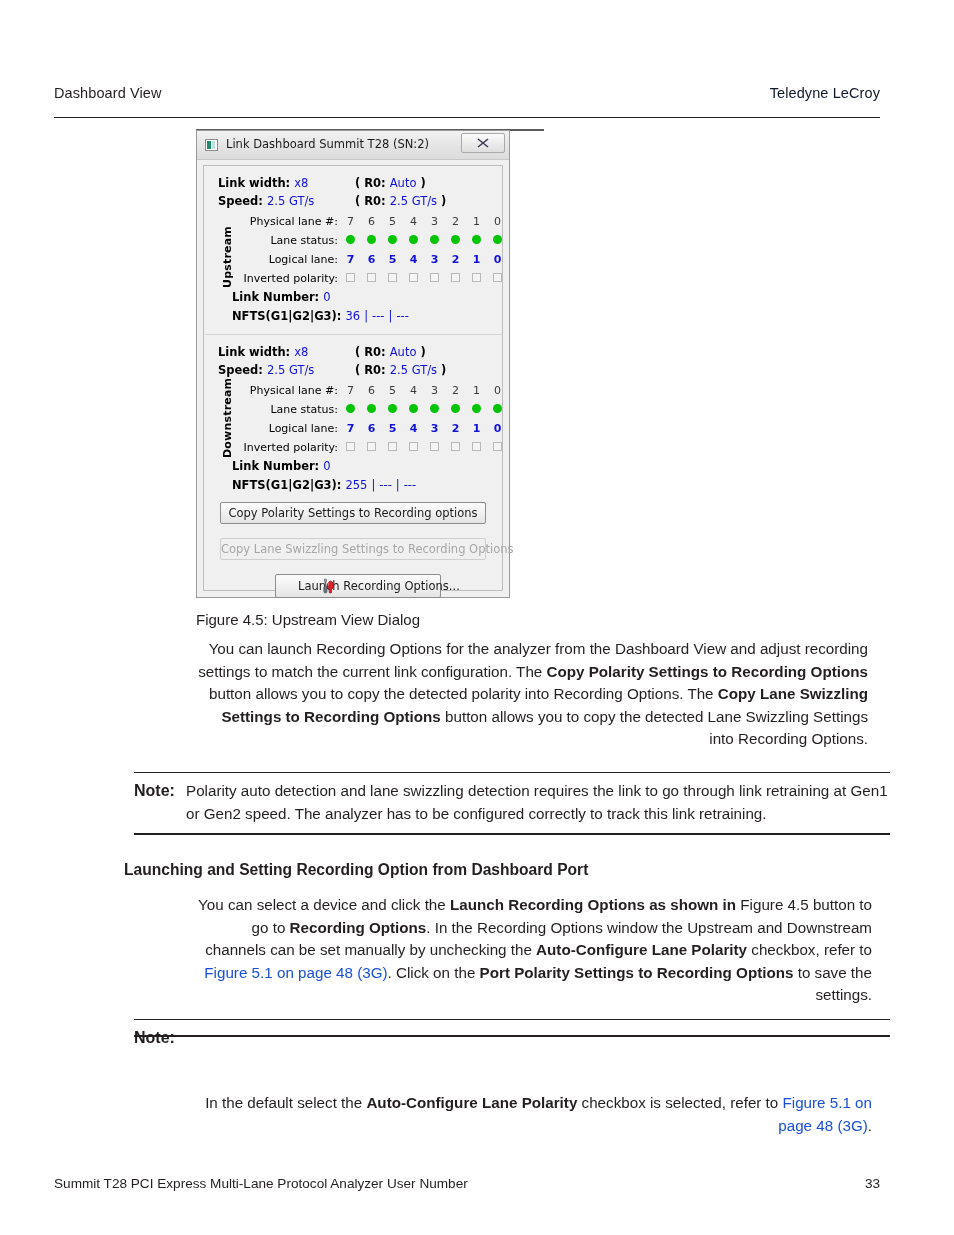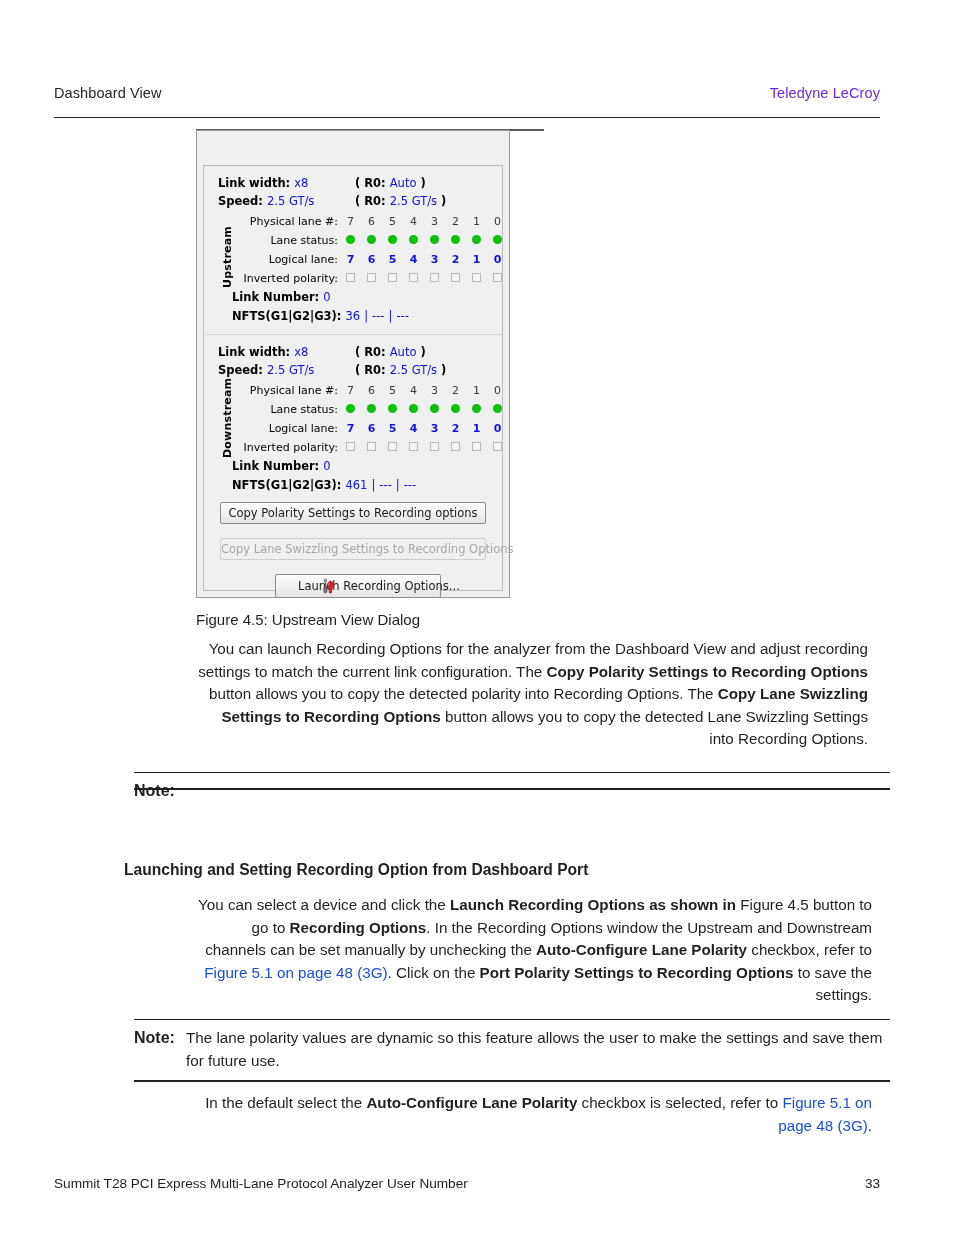--- a/index.html
+++ b/index.html
@@ -32,21 +32,21 @@
     top: 0;
     font-size: 14.5px;
     color: #231f20;
     letter-spacing: 0.1px;
   }
   .page-header .hdr-right {
     position: absolute;
     right: 0;
     top: 0;
     font-size: 14.5px;
-    color: #6d28d9;
+    color: #0f172a;
     letter-spacing: 0.1px;
   }
 
   
   .figure-wrap {
     position: absolute;
     left: 196px;
     top: 129px;
   }
   .top-rule {
@@ -300,20 +300,29 @@
 <div class="page-header">
   <div class="hdr-left">Dashboard View</div>
   <div class="hdr-right">Teledyne  LeCroy</div>
 </div>
 
 <div class="figure-wrap">
   <div class="top-rule"></div>
 
   <div class="dialog">
 
+    <div class="titlebar">
+      <div class="title-icon"></div>
+      <div class="title-text">Link Dashboard Summit T28 (SN:2)</div>
+      <div class="close-btn">
+        <svg width="14" height="12" viewBox="0 0 14 12" style="vertical-align:middle">
+          <path d="M2 2 L12 10 M12 2 L2 10" stroke="#3c3c5a" stroke-width="1.6" fill="none"></path>
+        </svg>
+      </div>
+    </div>
 
     <div class="client">
 
       <div class="panel">
 
         <div class="row-title" style="position:absolute;left:14px;top:10px;">
           <span>Link width:</span>
           <span class="val-blue">x8</span>
         </div>
         <div class="row-title" style="position:absolute;left:151px;top:10px;">
@@ -461,21 +470,21 @@
           <div class="cbx" style="left:289px;top:276px;"></div>
         </div>
 
         <div class="row-title" style="position:absolute;left:28px;top:293px;">
           <span>Link Number:</span>
           <span class="val-blue">0</span>
         </div>
 
         <div class="row-title" style="position:absolute;left:28px;top:312px;">
           <span>NFTS(G1|G2|G3):</span>
-          <span class="val-blue">461</span>
+          <span class="val-blue">255</span>
           <span class="val-blue">|</span>
           <span class="val-blue">---</span>
           <span class="val-blue">|</span>
           <span class="val-blue">---</span>
         </div>
       </div>
 
       <div class="dlg-btn" style="left:16px;top:336px;width:266px;height:22px;">Copy Polarity Settings to Recording options</div>
 
       <div class="dlg-btn disabled" style="left:16px;top:372px;width:266px;height:22px;">Copy Lane Swizzling Settings to Recording Options</div>
@@ -499,35 +508,35 @@
 <div class="fig-caption">Figure 4.5:  Upstream View Dialog</div>
 
 <div class="para" style="left:196px;top:638px;width:672px;">
   <span>You can launch Recording Options for the analyzer from the Dashboard View and adjust recording settings to match the current link configuration. The </span><b>Copy Polarity Settings to Recording Options</b><span> button allows you to copy the detected polarity into Recording Options. The </span><b>Copy Lane Swizzling Settings to Recording Options</b><span> button allows you to copy the detected Lane Swizzling Settings into Recording Options.</span>
 </div>
 
 <div class="note-block" style="top:772px;">
   <div class="note-rule"></div>
   <div class="note-body">
     <span class="note-lbl">Note:</span>
+    <div class="note-text">Polarity auto detection and lane swizzling detection requires the link to go through link retraining at Gen1 or Gen2 speed. The analyzer has to be configured correctly to track this link retraining.</div>
   </div>
   <div class="note-rule"></div>
 </div>
 
 <div class="section-head">Launching and Setting Recording Option from Dashboard Port</div>
 
 <div class="para" style="left:196px;top:894px;width:676px;">
   <span>You can select a device and click the </span><b>Launch Recording Options as shown in</b><span> Figure 4.5 button to go to </span><b>Recording Options</b><span>. In the Recording Options window the Upstream and Downstream channels can be set manually by unchecking the </span><b>Auto-Configure Lane Polarity</b><span> checkbox, refer to </span><span class="lnk">Figure 5.1 on page 48 (3G)</span><span>. Click on the </span><b>Port Polarity Settings to Recording Options</b><span> to save the settings.</span>
 </div>
 
 <div class="note-block" style="top:1019px;">
   <div class="note-rule"></div>
   <div class="note-body">
     <span class="note-lbl">Note:</span>
-    <div class="note-text">The lane polarity values are dynamic so this feature allows the user to make the settings and save them for future use.</div>
   </div>
   <div class="note-rule"></div>
 </div>
 
 <div class="para" style="left:196px;top:1092px;width:676px;">
   <span>In the default select the </span><b>Auto-Configure Lane Polarity</b><span> checkbox is selected, refer to </span><span class="lnk">Figure 5.1 on page 48 (3G)</span><span>.</span>
 </div>
 
 <div class="page-footer">
   <div class="ftr-left">Summit T28 PCI Express Multi-Lane Protocol Analyzer User Number</div>

